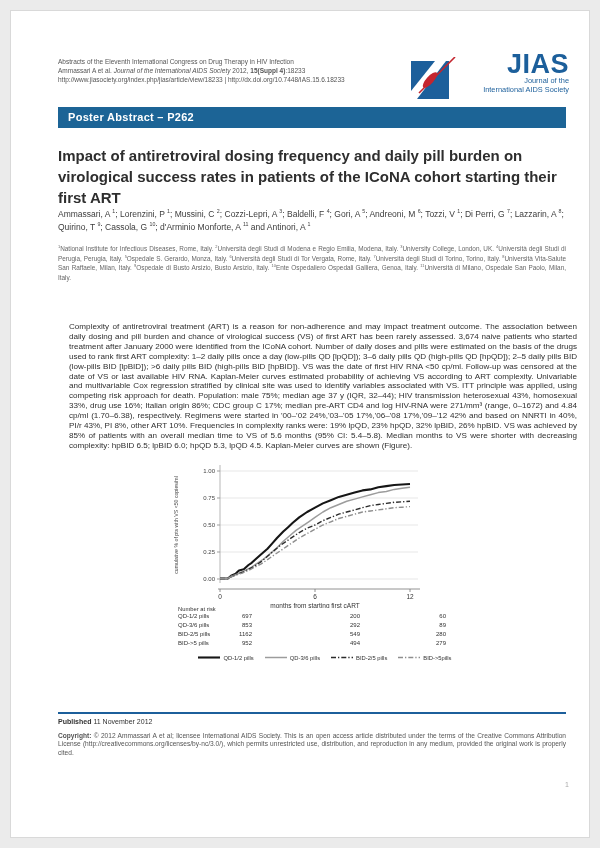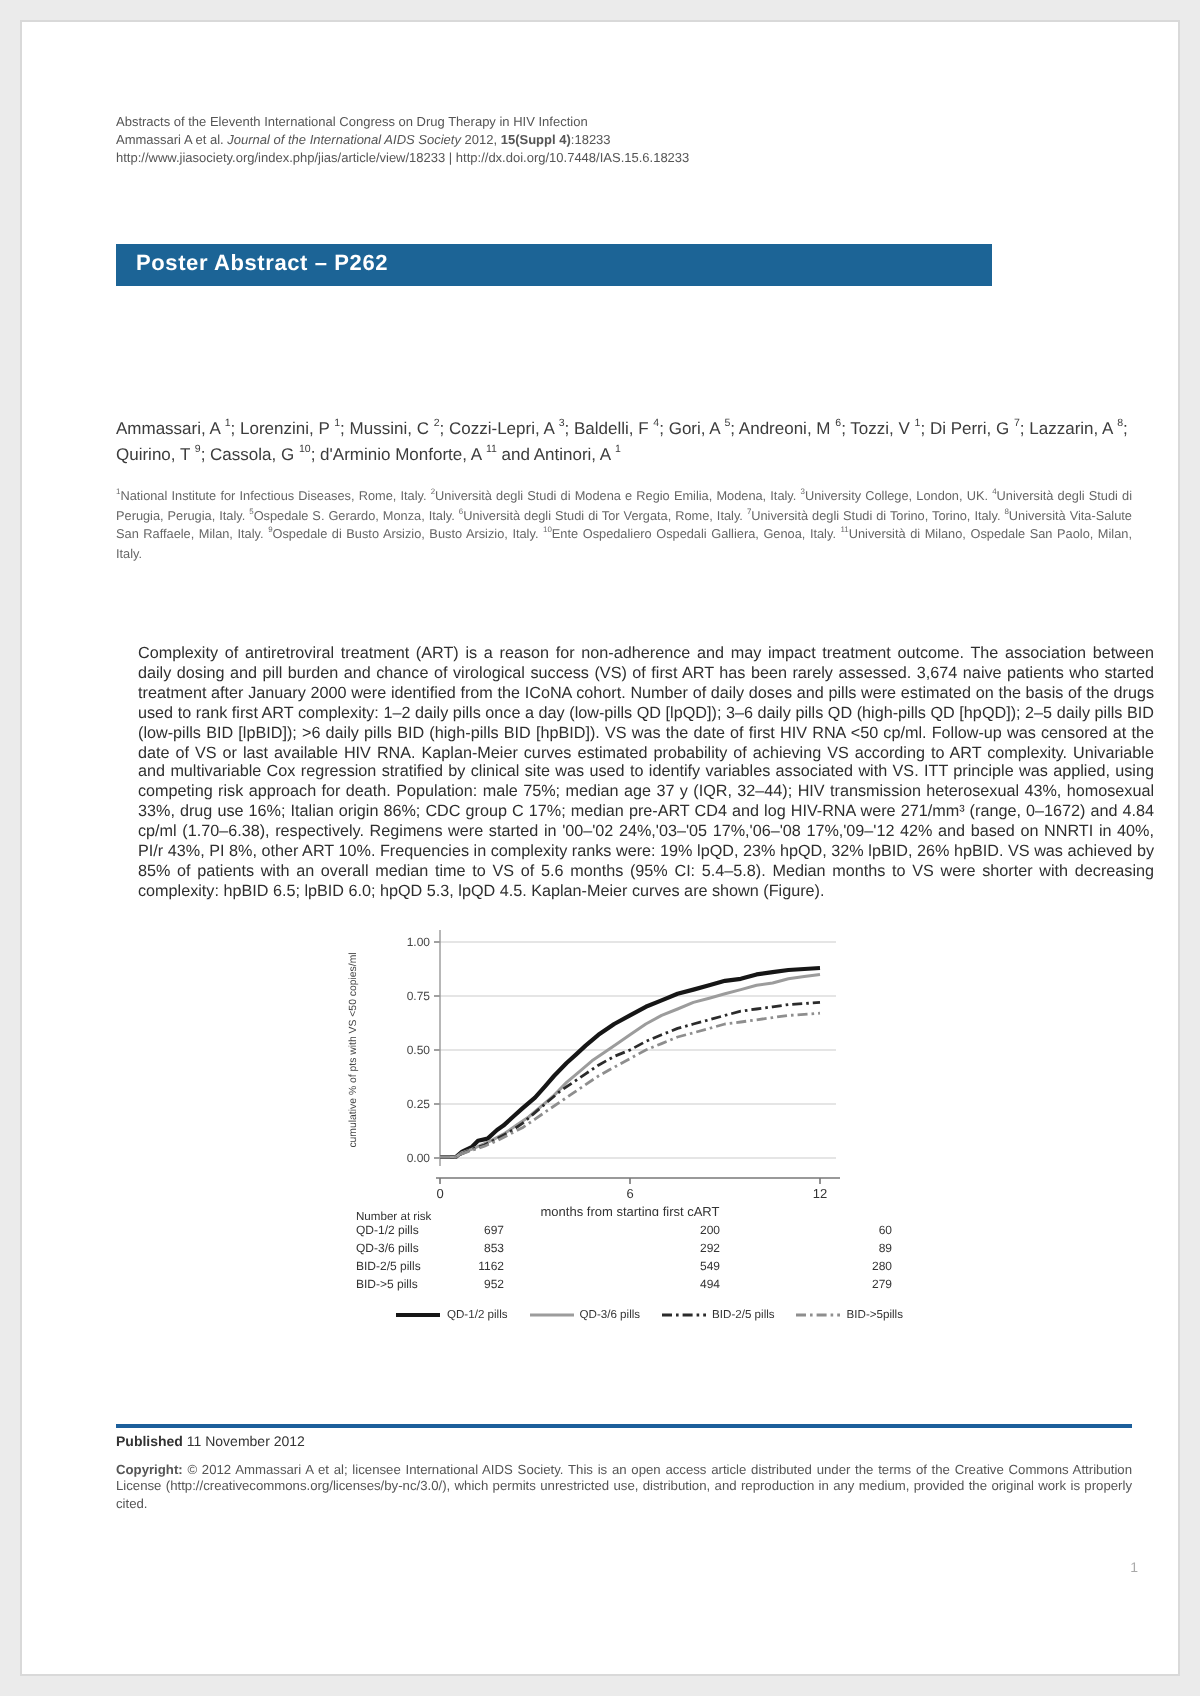--- a/index.html
+++ b/index.html
@@ -12,21 +12,21 @@
   
   .citation{left:47px;top:46px;width:340px;font-size:6.5px;line-height:9.2px;color:#555}
   .citation .it{font-style:italic}
   .citation .bd{font-weight:bold}
   .logo{left:398px;top:40px;width:160px;text-align:right;color:#1c5f9b}
   .logo-icon{position:absolute;left:2px;top:6px}
   .logo-acronym{font-size:27px;font-weight:bold;line-height:26px;letter-spacing:.5px}
   .logo-sub{font-size:7.4px;line-height:8.6px}
 
   
-  .banner{left:47px;top:111px;width:438px;height:21px;color:#fff;font-size:11px;font-weight:bold;
+  .banner{left:47px;top:96px;width:508px;height:21px;color:#fff;font-size:11px;font-weight:bold;
           line-height:21px;padding-left:10px;letter-spacing:.3px}
 
   
   .title{left:47px;top:134px;width:508px;font-size:15px;font-weight:bold;line-height:21px;color:#2e2e2e}
   .authors{left:47px;top:197px;width:508px;font-size:8.5px;line-height:13px;color:#3c3c3c}
   .affiliations{left:47px;top:233px;width:508px;font-size:6.4px;line-height:9.6px;color:#666;text-align:justify}
   .abstract{left:58px;top:311px;width:508px;font-size:8.1px;line-height:9.9px;color:#2f2f2f;text-align:justify}
 
   
   .figure{left:159px;top:445px;width:310px;height:222px}
@@ -52,23 +52,37 @@
 <body>
 
 <div class="page">
 
   <div class="abs citation">
     <div>Abstracts of the Eleventh International Congress on Drug Therapy in HIV Infection</div>
     <div><span>Ammassari A et al. </span><span class="it">Journal of the International AIDS Society</span><span> 2012, </span><span class="bd">15(Suppl 4)</span><span>:18233</span></div>
     <div>http://www.jiasociety.org/index.php/jias/article/view/18233 | http://dx.doi.org/10.7448/IAS.15.6.18233</div>
   </div>
 
+  <div class="abs logo" style="color: rgb(28, 95, 155);">
+    <span class="logo-icon">
+      <svg width="46" height="42" viewBox="0 0 46 42">
+        <rect x="0" y="4" width="38" height="38" fill="#1c5f9b"></rect>
+        <polygon points="0,34 24,4 35,4 6,42 0,42" fill="#ffffff"></polygon>
+        <line x1="8" y1="36" x2="44" y2="0" stroke="#c4252e" stroke-width="1.6"></line>
+        <ellipse cx="19" cy="23" rx="10" ry="3.6" fill="#c4252e" transform="rotate(-48 19 23)"></ellipse>
+      </svg>
+    </span>
+    <div class="logo-acronym">JIAS</div>
+    <div class="logo-sub">Journal of the</div>
+    <div class="logo-sub">International AIDS Society</div>
+  </div>
 
   <div class="abs banner" style="background: rgb(28, 100, 150);">Poster Abstract – P262</div>
 
+  <h1 class="abs title">Impact of antiretroviral dosing frequency and daily pill burden on virological success rates in patients of the ICoNA cohort starting their first ART</h1>
   <p class="abs authors"><span>Ammassari, A <sup>1</sup></span><span>; </span><span>Lorenzini, P <sup>1</sup></span><span>; </span><span>Mussini, C <sup>2</sup></span><span>; </span><span>Cozzi-Lepri, A <sup>3</sup></span><span>; </span><span>Baldelli, F <sup>4</sup></span><span>; </span><span>Gori, A <sup>5</sup></span><span>; </span><span>Andreoni, M <sup>6</sup></span><span>; </span><span>Tozzi, V <sup>1</sup></span><span>; </span><span>Di Perri, G <sup>7</sup></span><span>; </span><span>Lazzarin, A <sup>8</sup></span><span>; </span><span>Quirino, T <sup>9</sup></span><span>; </span><span>Cassola, G <sup>10</sup></span><span>; </span><span>d'Arminio Monforte, A <sup>11</sup></span><span> and </span><span>Antinori, A <sup>1</sup></span><span></span></p>
   <p class="abs affiliations"><sup>1</sup>National Institute for Infectious Diseases, Rome, Italy. <sup>2</sup>Università degli Studi di Modena e Regio Emilia, Modena, Italy. <sup>3</sup>University College, London, UK. <sup>4</sup>Università degli Studi di Perugia, Perugia, Italy. <sup>5</sup>Ospedale S. Gerardo, Monza, Italy. <sup>6</sup>Università degli Studi di Tor Vergata, Rome, Italy. <sup>7</sup>Università degli Studi di Torino, Torino, Italy. <sup>8</sup>Università Vita-Salute San Raffaele, Milan, Italy. <sup>9</sup>Ospedale di Busto Arsizio, Busto Arsizio, Italy. <sup>10</sup>Ente Ospedaliero Ospedali Galliera, Genoa, Italy. <sup>11</sup>Università di Milano, Ospedale San Paolo, Milan, Italy. </p>
 
   <p class="abs abstract">Complexity of antiretroviral treatment (ART) is a reason for non-adherence and may impact treatment outcome. The association between daily dosing and pill burden and chance of virological success (VS) of first ART has been rarely assessed. 3,674 naive patients who started treatment after January 2000 were identified from the ICoNA cohort. Number of daily doses and pills were estimated on the basis of the drugs used to rank first ART complexity: 1–2 daily pills once a day (low-pills QD [lpQD]); 3–6 daily pills QD (high-pills QD [hpQD]); 2–5 daily pills BID (low-pills BID [lpBID]); &gt;6 daily pills BID (high-pills BID [hpBID]). VS was the date of first HIV RNA &lt;50 cp/ml. Follow-up was censored at the date of VS or last available HIV RNA. Kaplan-Meier curves estimated probability of achieving VS according to ART complexity. Univariable and multivariable Cox regression stratified by clinical site was used to identify variables associated with VS. ITT principle was applied, using competing risk approach for death. Population: male 75%; median age 37 y (IQR, 32–44); HIV transmission heterosexual 43%, homosexual 33%, drug use 16%; Italian origin 86%; CDC group C 17%; median pre-ART CD4 and log HIV-RNA were 271/mm³ (range, 0–1672) and 4.84 cp/ml (1.70–6.38), respectively. Regimens were started in '00–'02 24%,'03–'05 17%,'06–'08 17%,'09–'12 42% and based on NNRTI in 40%, PI/r 43%, PI 8%, other ART 10%. Frequencies in complexity ranks were: 19% lpQD, 23% hpQD, 32% lpBID, 26% hpBID. VS was achieved by 85% of patients with an overall median time to VS of 5.6 months (95% CI: 5.4–5.8). Median months to VS were shorter with decreasing complexity: hpBID 6.5; lpBID 6.0; hpQD 5.3, lpQD 4.5. Kaplan-Meier curves are shown (Figure).</p>
 
   <div class="abs figure">
     <svg width="310" height="152" viewBox="0 0 310 152">
         <line x1="50" y1="123" x2="248" y2="123" stroke="#dcdcdc" stroke-width="0.7"></line>
         <line x1="47" y1="123" x2="50" y2="123" stroke="#777" stroke-width="0.7"></line>
         <text x="45" y="125" text-anchor="end" font-size="6" fill="#444">0.00</text>

